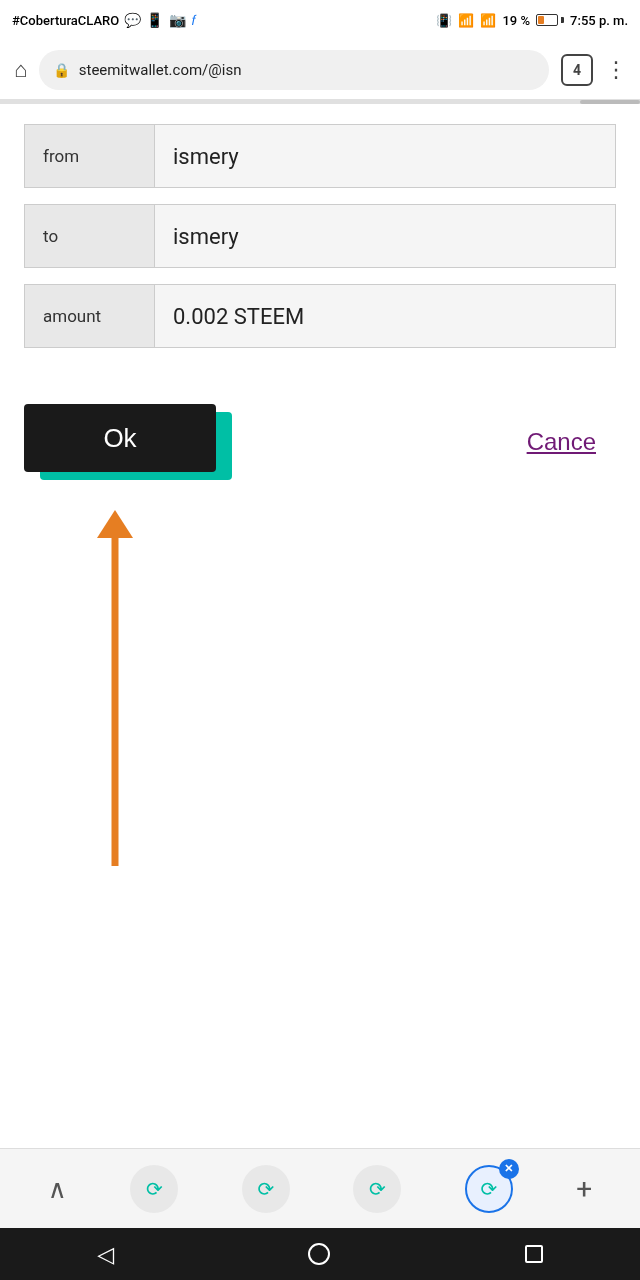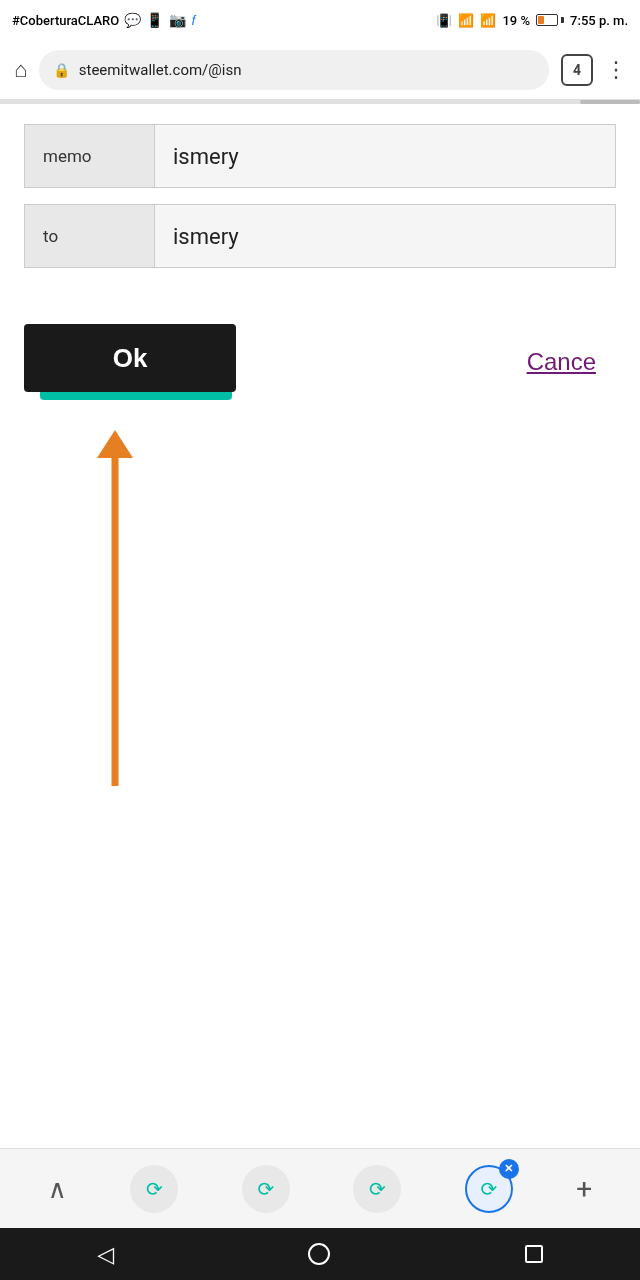--- a/index.html
+++ b/index.html
@@ -187,26 +187,26 @@
       right: -8px;
       width: 192px;
       height: 68px;
       background: #00bfa5;
       border-radius: 4px;
     }
     .ok-button {
       position: absolute;
       top: 0;
       left: 0;
-      width: 212px;
+      width: 192px;
       height: 68px;
       background: #1a1a1a;
       color: #fff;
       font-size: 26px;
-      font-weight: bold;
+      font-weight: normal;
       border: none;
       border-radius: 4px;
       cursor: pointer;
       display: flex;
       align-items: center;
       justify-content: center;
       z-index: 2;
     }
 
     .cancel-button {
@@ -364,36 +364,44 @@
 <div class="scroll-indicator">
   <div class="scroll-thumb"></div>
 </div>
 
 <div class="page-content">
 
   <div class="form-area">
 
     <div class="form-row">
       <div class="form-label">
-        <span>memo</span>
+        <span>from</span>
       </div>
       <div class="form-value">
         <span>ismery</span>
       </div>
     </div>
 
     <div class="form-row">
       <div class="form-label">
         <span>to</span>
       </div>
       <div class="form-value">
         <span>ismery</span>
       </div>
     </div>
 
+    <div class="form-row">
+      <div class="form-label">
+        <span>amount</span>
+      </div>
+      <div class="form-value">
+        <span>0.002 STEEM</span>
+      </div>
+    </div>
 
 
   </div>
 
   <div class="button-row">
     <div class="ok-button-wrapper">
       <div class="ok-button-shadow"></div>
       <button class="ok-button">
         <span>Ok</span>
       </button>

